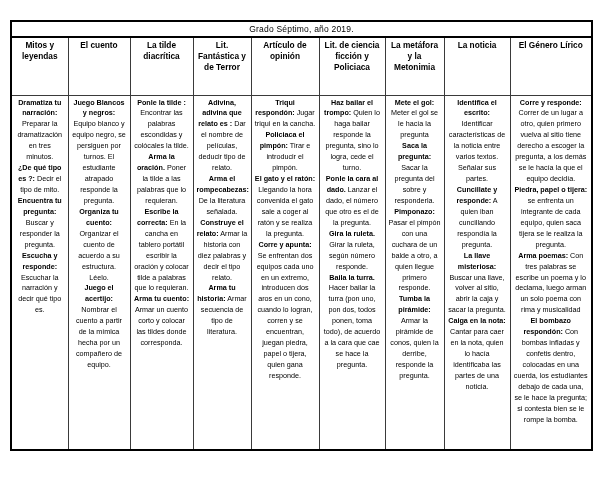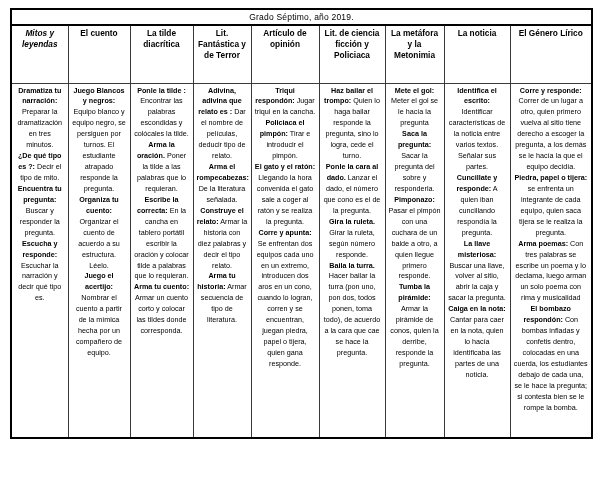--- a/index.html
+++ b/index.html
@@ -12,21 +12,21 @@
     height: 488px;
     overflow: hidden;
     font-family: "Liberation Sans", sans-serif;
     color: #000000;
   }
   .page {
     position: relative;
     width: 601px;
     height: 488px;
     box-sizing: border-box;
-    padding: 8px 10px 10px 10px;
+    padding: 20px 10px 10px 10px;
   }
   table.grid {
     width: 581px;
     border-collapse: collapse;
     table-layout: fixed;
   }
   table.grid td {
     border: 1px solid #3a3a3a;
     vertical-align: top;
     padding: 2px 3px;
@@ -54,21 +54,21 @@
 
   .topic-cell {
     text-align: center;
     font-size: 8.3px;
     font-weight: bold;
     vertical-align: middle;
     height: 58px;
     line-height: 1.35;
     padding: 3px 2px;
   }
-  .topic-cell.edge-l { border-left: 2px solid #000 !important; font-style: italic; }
+  .topic-cell.edge-l { border-left: 2px solid #000 !important; }
   .topic-cell.edge-r { border-right: 2px solid #000 !important; }
 
   .juegos-cell {
     text-align: center;
     font-size: 8.3px;
     font-weight: bold;
     padding: 4px 2px;
     vertical-align: middle;
   }
   .juegos-cell.edge-l { border-left: 2px solid #000 !important; }
@@ -153,21 +153,21 @@
             <p><b>Arma tu historia:</b><span> Armar secuencia de  tipo de literatura.</span></p>
           </td>
         <td class="body-cell">
             <p><b>Triqui respondón:</b><span> Jugar triqui en la cancha.</span></p>
             <p><b>Policiaca el pimpón:</b><span> Tirar e introducir el pimpón.</span></p>
             <p><b>El gato y el ratón:</b><span> Llegando la hora convenida el gato sale a coger al ratón y se realiza la pregunta.</span></p>
             <p><b>Corre y apunta:</b><span> Se enfrentan dos equipos cada uno en un extremo, introducen dos aros en un cono, cuando lo logran, corren y se encuentran, juegan piedra, papel o tijera, quien gana responde.</span></p>
           </td>
         <td class="body-cell">
             <p><b>Haz bailar el trompo:</b><span> Quien lo haga bailar responde la pregunta, sino lo logra, cede el turno.</span></p>
-            <p><b>Ponle la cara al dado.</b><span> Lanzar el dado, el número que cono es el de la pregunta.</span></p>
+            <p><b>Ponle la cara al dado.</b><span> Lanzar el dado, el número que otro es el de la pregunta.</span></p>
             <p><b>Gira la ruleta.</b><span> Girar  la ruleta, según número responde.</span></p>
             <p><b>Baila la turra.</b><span> Hacer bailar la turra (pon uno, pon dos, todos ponen, toma todo), de acuerdo a la cara que cae se hace la pregunta.</span></p>
           </td>
         <td class="body-cell">
             <p><b>Mete el gol:</b><span> Meter el gol se le hacía la pregunta</span></p>
             <p><b>Saca la pregunta:</b><span> Sacar la pregunta del sobre y responderla.</span></p>
             <p><b>Pimponazo:</b><span> Pasar el pimpón con una cuchara de un balde a otro, a quien llegue primero responde.</span></p>
             <p><b>Tumba la pirámide:</b><span> Armar la pirámide de conos, quien la derribe, responde la pregunta.</span></p>
           </td>
         <td class="body-cell">

